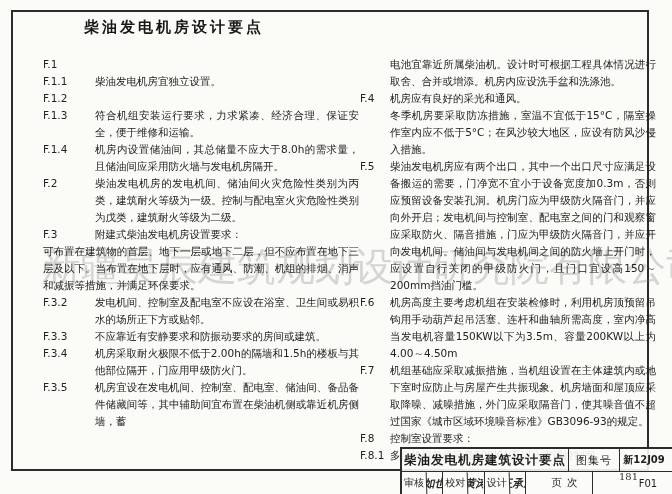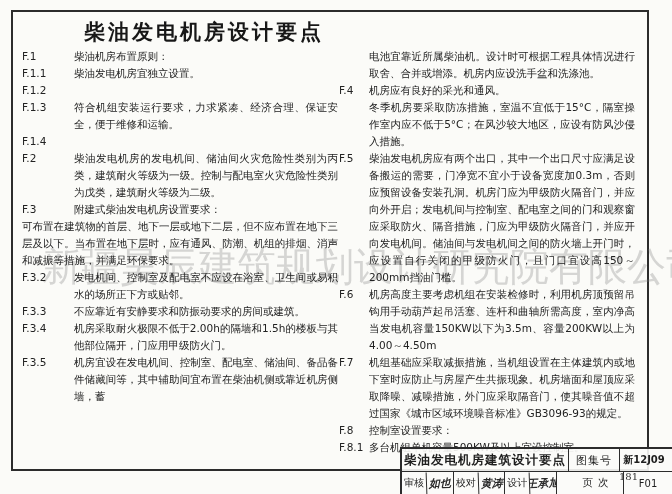--- a/index.html
+++ b/index.html
@@ -8,25 +8,25 @@
     background:#fbfbf8;
     font-family:"DejaVu Sans","Liberation Sans",sans-serif;
     color:#1e1e1e;
   }
   .frame{
     position:absolute;left:11px;top:10px;width:634px;height:457px;
     border:2px solid #2c2c2c;background:transparent;
   }
   .doc-title{
     position:absolute;left:84px;top:18px;
-    font-size:21px;font-weight:bold;letter-spacing:3px;color:#171717;
+    font-size:15px;font-weight:bold;letter-spacing:3px;color:#171717;
   }
   .col{
-    position:absolute;top:48px;font-size:10.5px;line-height:17px;
-    text-align:justify;color:#222;
+    position:absolute;top:56px;font-size:10.5px;line-height:17px;
+    text-align:justify;color:#222;margin-left:21px;
   }
   .col-left{left:22px;width:316px;}
   .col-right{left:339px;width:296px;}
   .item{display:flex;}
   .item .item-label{flex:0 0 52px;white-space:nowrap;}
   .col-right .item .item-label{flex:0 0 30px;}
   .item .item-text{flex:1;}
   .watermark{
     position:absolute;left:42px;top:240px;white-space:nowrap;
     font-family:"DejaVu Serif","Liberation Serif",serif;
@@ -49,58 +49,58 @@
   .tb-cell:first-child{border-left:none;text-align:right;}
   .tb-main{width:166px;font-weight:bold;font-size:12.5px;letter-spacing:1px;}
   .tb-lab{width:50px;font-size:11px;letter-spacing:1px;}
   .tb-val{width:48px;font-size:10px;font-weight:bold;}
   .tb-small{font-size:10px;letter-spacing:0;}
   .tb-w24{width:24px;}
   .tb-sig{flex:1;font-family:"DejaVu Serif","Liberation Serif",serif;
     font-style:italic;font-weight:bold;font-size:11px;color:#2a2a2a;
     transform:rotate(-2deg);}
   .tb-pagelab{width:50px;letter-spacing:5px;padding-left:16px;font-size:10.5px;}
-  .tb-pageval{width:48px;font-size:10px;}
+  .tb-pageval{width:48px;font-size:10px;padding-left:31px;}
   .page-num{
     position:absolute;left:4px;top:471px;width:634px;text-align:right;
     font-size:10px;font-family:"DejaVu Serif","Liberation Serif",serif;color:#333;
   }
 </style>
 </head>
 <body>
 
 <div class="frame"></div>
 
 <div class="doc-title">柴油发电机房设计要点</div>
 
 <div class="watermark">新疆昊辰建筑规划设计研究院有限公司</div>
 
 <div class="col col-left">
 
     <div class="item">
       <span class="item-label">F.1</span>
-      <span class="item-text">柴油机房布置原则：</span>
     </div>
 
     <div class="item">
       <span class="item-label">F.1.1</span>
       <span class="item-text">柴油发电机房宜独立设置。</span>
     </div>
 
     <div class="item">
       <span class="item-label">F.1.2</span>
     </div>
 
     <div class="item">
       <span class="item-label">F.1.3</span>
       <span class="item-text">符合机组安装运行要求，力求紧凑、经济合理、保证安全，便于维修和运输。</span>
     </div>
 
     <div class="item">
       <span class="item-label">F.1.4</span>
+      <span class="item-text">机房内设置储油间，其总储量不应大于8.0h的需求量，且储油间应采用防火墙与发电机房隔开。</span>
     </div>
 
     <div class="item">
       <span class="item-label">F.2</span>
       <span class="item-text">柴油发电机房的发电机间、储油间火灾危险性类别为丙类，建筑耐火等级为一级。控制与配电室火灾危险性类别为戊类，建筑耐火等级为二级。</span>
     </div>
 
     <div class="item">
       <span class="item-label">F.3</span>
       <span class="item-text">附建式柴油发电机房设置要求：</span>

